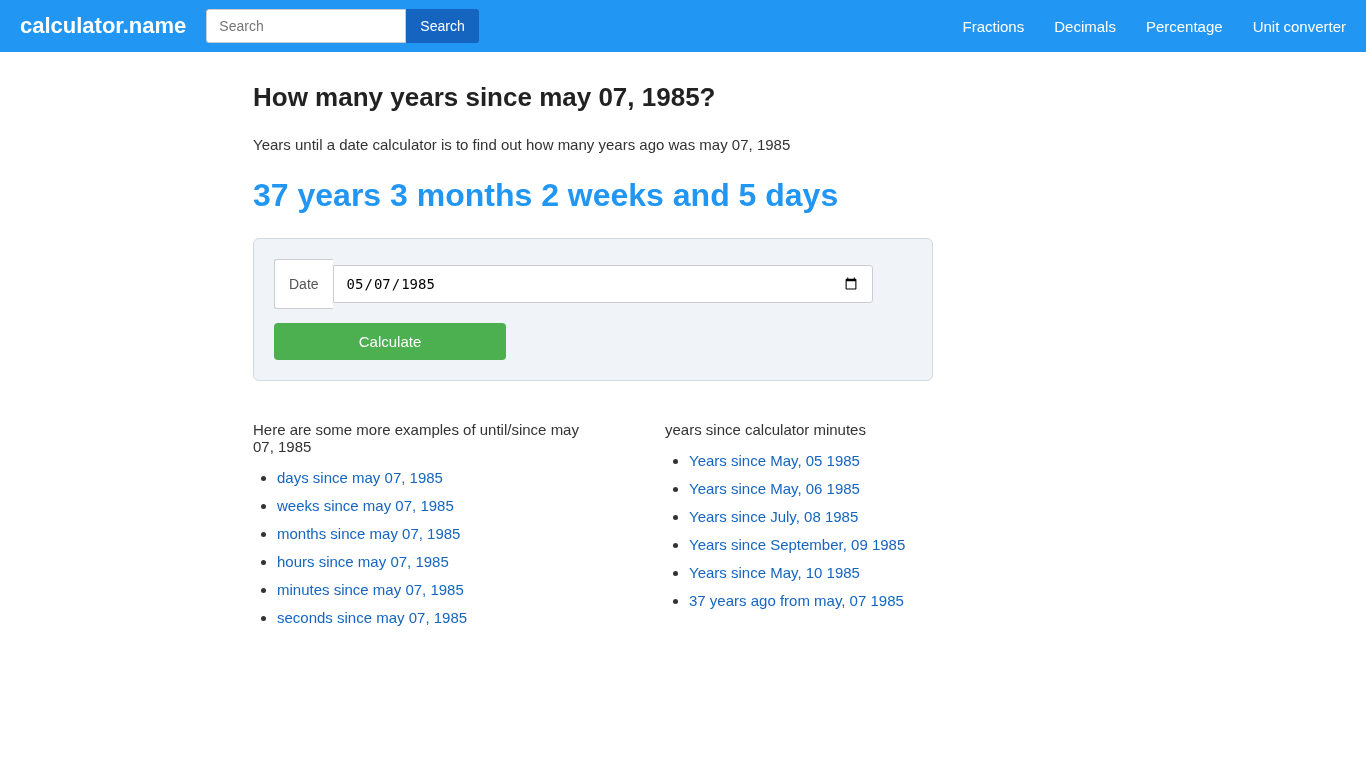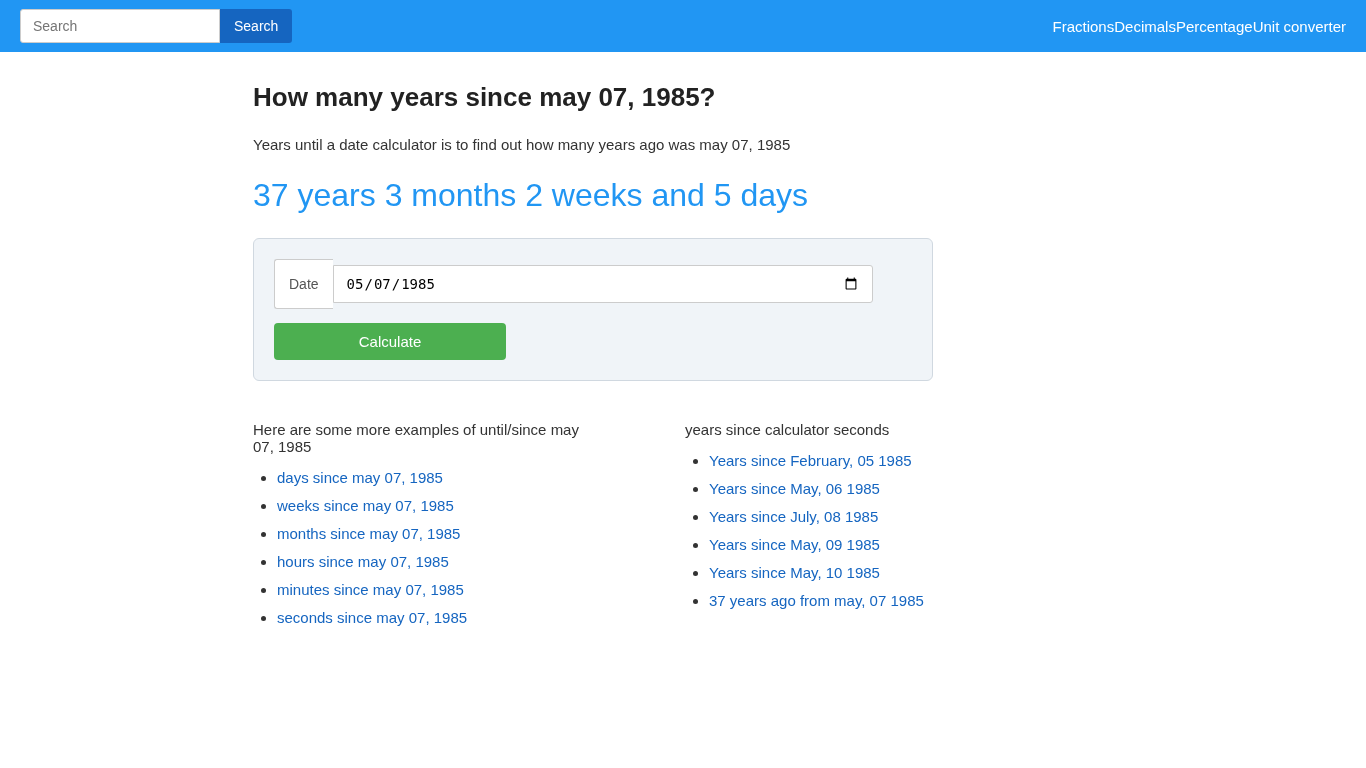--- a/index.html
+++ b/index.html
@@ -41,20 +41,21 @@
       border: none;
       padding: 6px 14px;
       height: 34px;
       font-size: 14px;
       cursor: pointer;
       border-radius: 0 3px 3px 0;
     }
     .nav-links {
       display: flex;
       align-items: center;
+      gap: 30px;
       margin-left: auto;
     }
     .nav-link {
       color: #fff;
       text-decoration: none;
       font-size: 15px;
     }
 
     
     .main {
@@ -69,21 +70,21 @@
       margin-bottom: 20px;
     }
     .description {
       font-size: 15px;
       color: #333;
       line-height: 1.6;
       margin-bottom: 20px;
     }
     .result-heading {
       font-size: 32px;
-      font-weight: normal;
+      font-weight: bold;
       color: #2196F3;
       margin-bottom: 24px;
     }
 
     
     .calc-box {
       background: #f0f4f8;
       border: 1px solid #d0d8e0;
       border-radius: 6px;
       padding: 20px;
@@ -124,21 +125,21 @@
       padding: 10px 30px;
       font-size: 15px;
       cursor: pointer;
       border-radius: 4px;
       width: 232px;
     }
 
     
     .examples-section {
       display: flex;
-      gap: 92px;
+      gap: 72px;
       margin-top: 10px;
     }
     .examples-left {
       flex: 0 0 340px;
     }
     .examples-right {
       flex: 1;
     }
     .examples-title {
       font-size: 15px;
@@ -155,20 +156,21 @@
     .examples-list li a {
       color: #1565C0;
       text-decoration: none;
       font-size: 15px;
     }
   </style>
 </head>
 <body>
 
 <header class="header">
+  <a class="logo">calculator.name</a>
   <form class="search-form">
     <input class="search-input" type="text" placeholder="Search" style="">
     <button class="search-button" type="submit">Search</button>
   </form>
   <nav class="nav-links">
     <a class="nav-link" href="#">Fractions</a>
     <a class="nav-link" href="#">Decimals</a>
     <a class="nav-link" href="#">Percentage</a>
     <a class="nav-link" href="#">Unit converter</a>
   </nav>
@@ -195,24 +197,24 @@
       <ul class="examples-list" id="left-list">
           <li><a href="#">days since may 07, 1985</a></li>
           <li><a href="#">weeks since may 07, 1985</a></li>
           <li><a href="#">months since may 07, 1985</a></li>
           <li><a href="#">hours since may 07, 1985</a></li>
           <li><a href="#">minutes since may 07, 1985</a></li>
           <li><a href="#">seconds since may 07, 1985</a></li>
         </ul>
     </div>
     <div class="examples-right">
-      <p class="examples-title">years since calculator seconds</p>
+      <p class="examples-title">years since calculator minutes</p>
       <ul class="examples-list" id="right-list">
-          <li><a href="#">Years since February, 05 1985</a></li>
+          <li><a href="#">Years since May, 05 1985</a></li>
           <li><a href="#">Years since May, 06 1985</a></li>
           <li><a href="#">Years since July, 08 1985</a></li>
-          <li><a href="#">Years since May, 09 1985</a></li>
+          <li><a href="#">Years since September, 09 1985</a></li>
           <li><a href="#">Years since May, 10 1985</a></li>
           <li><a href="#">37 years ago from may, 07 1985</a></li>
         </ul>
     </div>
   </div>
 </main>
 
 </body></html>

